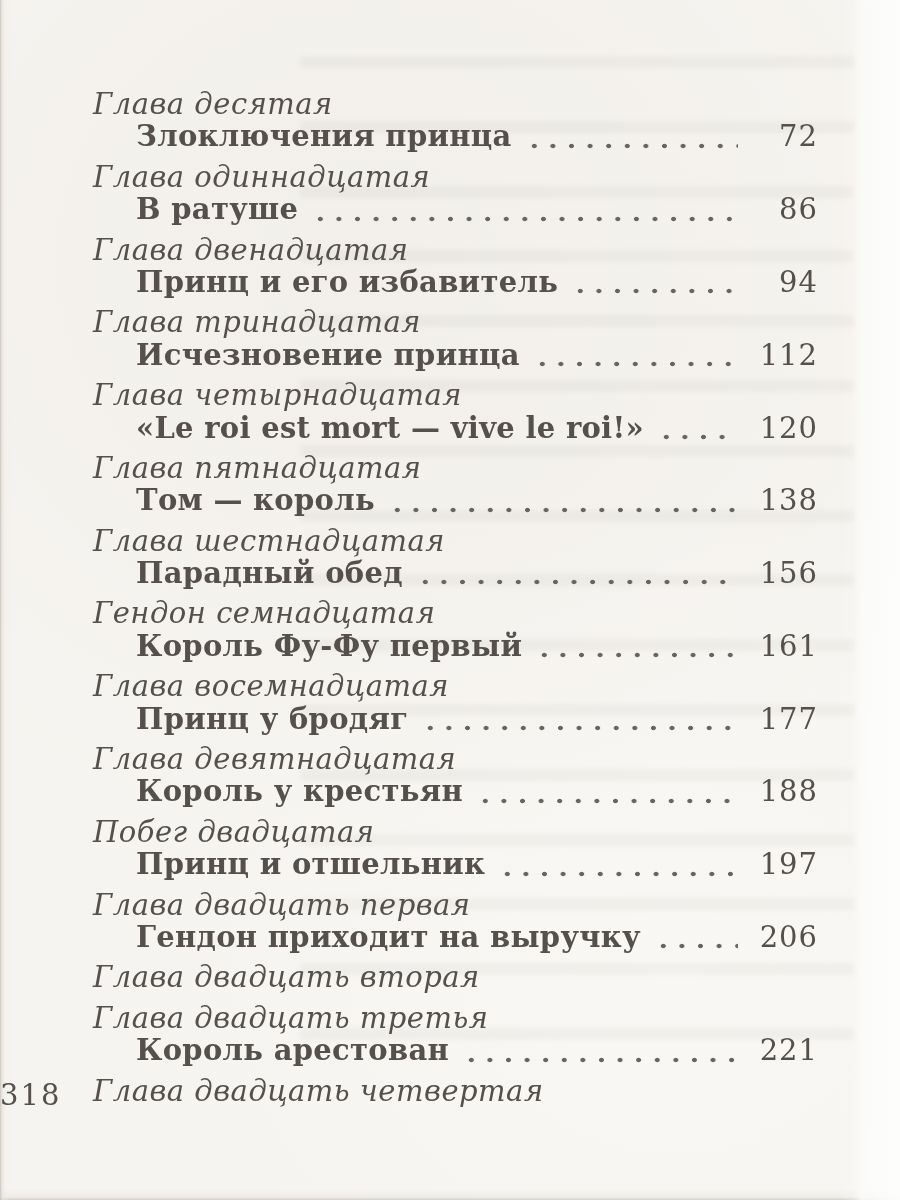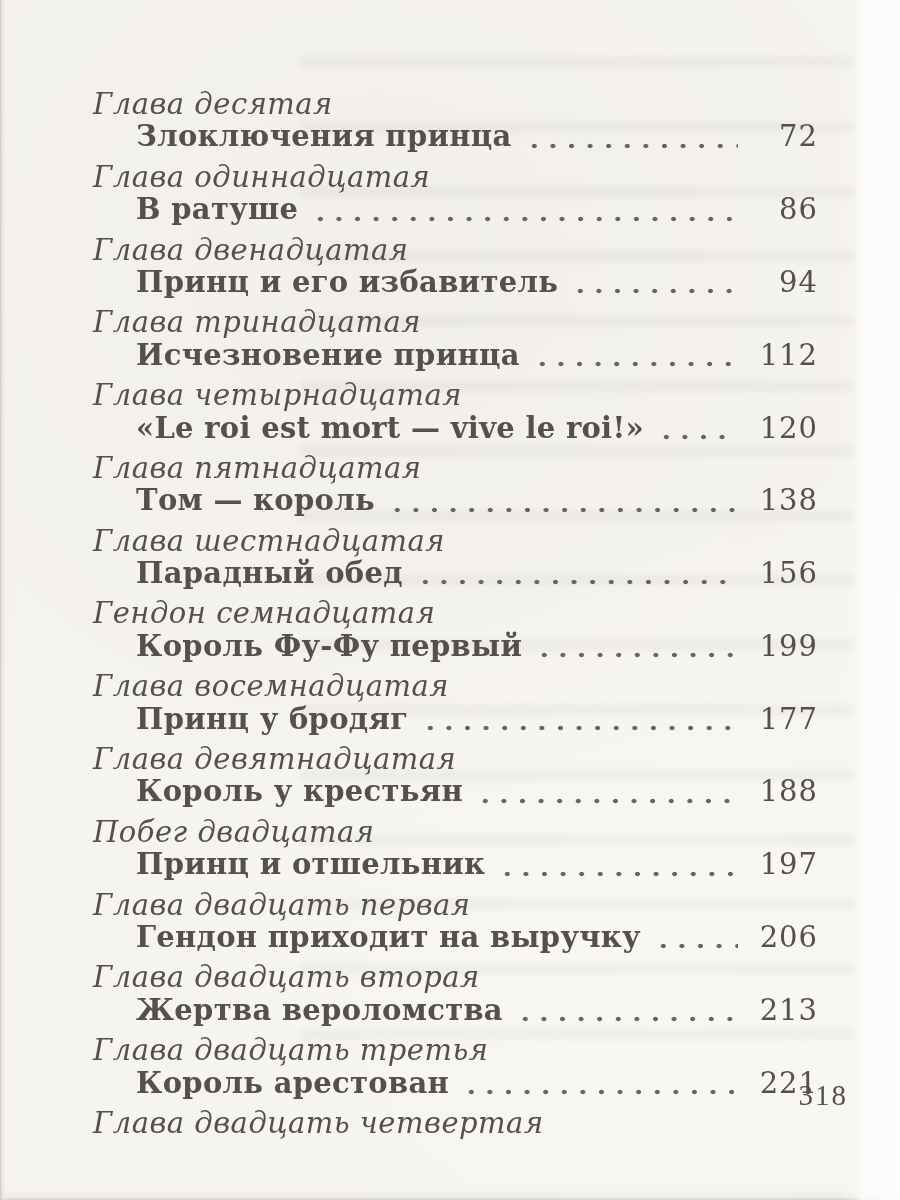--- a/index.html
+++ b/index.html
@@ -71,24 +71,23 @@
   .num{
     min-width:62px;
     line-height:32.4px;
     text-align:right;
     letter-spacing:1px;
     white-space:nowrap;
   }
   .folio{
     position:absolute;left:0;right:52px;top:1078px;
     height:34px;line-height:34px;
-    text-align:right;
+    text-align:left;
     font-size:29px;
     letter-spacing:2px;
-    font-family:Liberation Serif, serif;
   }
 </style>
 </head>
 <body>
 
 <div class="page">
   <div class="ghost"></div>
   <main class="toc">
   <section class="entry">
     <div class="chapter">Глава десятая</div>
@@ -151,21 +150,21 @@
       <span class="leader"></span>
       <span class="num">156</span>
     </div>
   </section>
 
   <section class="entry">
     <div class="chapter">Гендон семнадцатая</div>
     <div class="title-line">
       <span class="title">Король Фу-Фу первый</span>
       <span class="leader"></span>
-      <span class="num">199</span>
+      <span class="num">161</span>
     </div>
   </section>
 
   <section class="entry">
     <div class="chapter">Глава восемнадцатая</div>
     <div class="title-line">
       <span class="title">Принц у бродяг</span>
       <span class="leader"></span>
       <span class="num">177</span>
     </div>
@@ -193,25 +192,20 @@
     <div class="chapter">Глава двадцать первая</div>
     <div class="title-line">
       <span class="title">Гендон приходит на выручку</span>
       <span class="leader"></span>
       <span class="num">206</span>
     </div>
   </section>
 
   <section class="entry">
     <div class="chapter">Глава двадцать вторая</div>
-    <div class="title-line">
-      <span class="title">Жертва вероломства</span>
-      <span class="leader"></span>
-      <span class="num">213</span>
-    </div>
   </section>
 
   <section class="entry">
     <div class="chapter">Глава двадцать третья</div>
     <div class="title-line">
       <span class="title">Король арестован</span>
       <span class="leader"></span>
       <span class="num">221</span>
     </div>
   </section>

